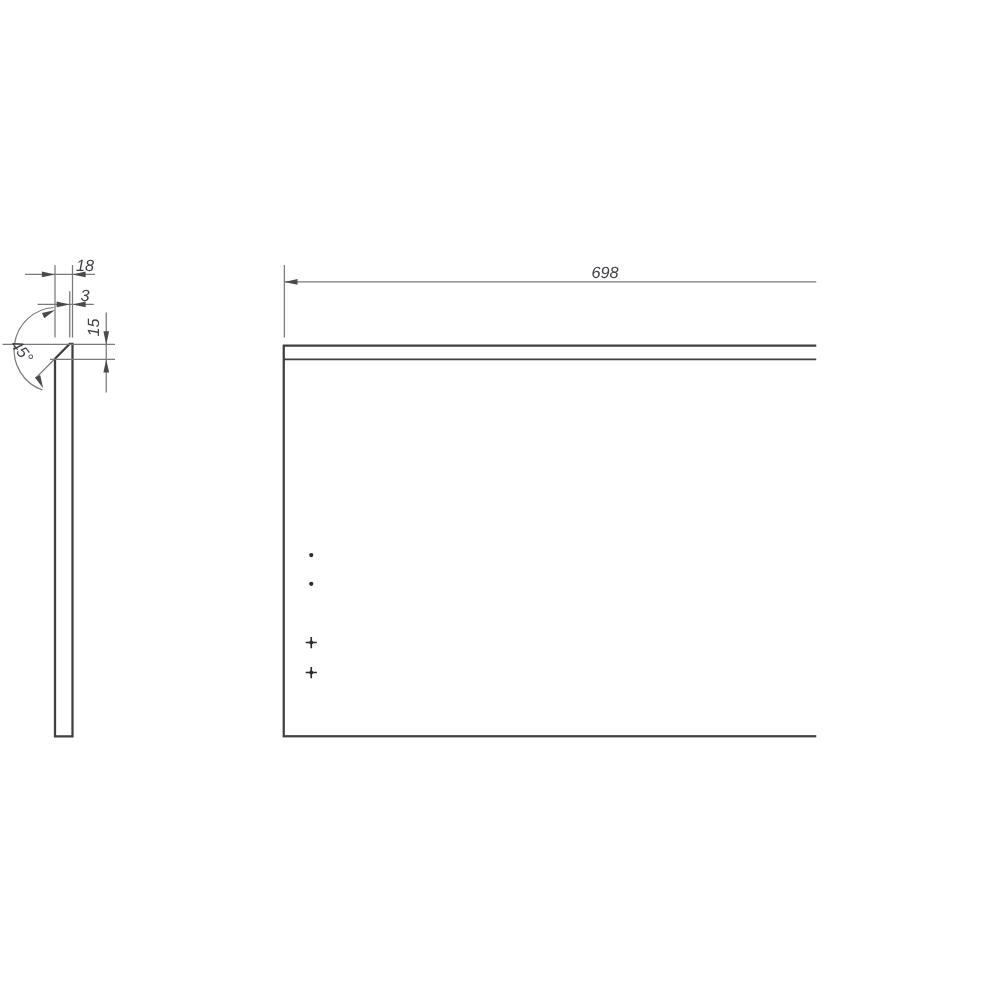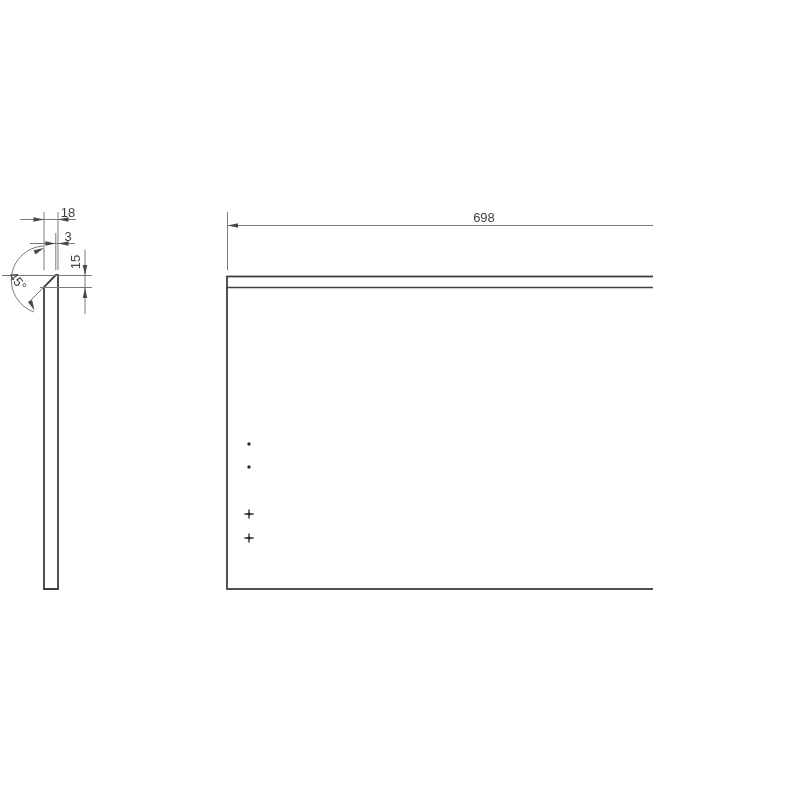--- a/index.html
+++ b/index.html
@@ -1,17 +1,17 @@
 <!DOCTYPE html>
 <html style="--bg: #ffffff; --model: #3f3f3f; --dim: #7a7a7a; --arrow: #4a4a4a; --text: #3f3f46; --marker: #2b2b2b;"><head>
 <meta charset="utf-8">
 <title>Drawing</title>
 <style>
   html,body{margin:0;padding:0;background:#ffffff;}
-  .canvas{width:653px;height:800px;background:var(--bg,#fff);position:relative;overflow:hidden;}
+  .canvas{width:653px;height:800px;background:var(--bg,#fff);position:relative;overflow:hidden;font-style:italic;}
   svg{display:block;}
   .model{stroke:var(--model,#3f3f3f);stroke-width:1.8;fill:none;stroke-linejoin:miter;}
   .model-thin{stroke:var(--model,#3f3f3f);stroke-width:1.5;fill:none;}
   .dim{stroke:var(--dim,#7a7a7a);stroke-width:1;fill:none;}
   .arrowhead{fill:var(--arrow,#4a4a4a);stroke:none;}
   .dim-text{fill:var(--text,#3f3f46);font-family:"Liberation Sans",sans-serif;font-size:13px;}
   .dot{fill:var(--marker,#2b2b2b);stroke:none;}
   .cross-line{stroke:var(--marker,#2b2b2b);stroke-width:1.3;fill:none;}
 </style>
 </head>

